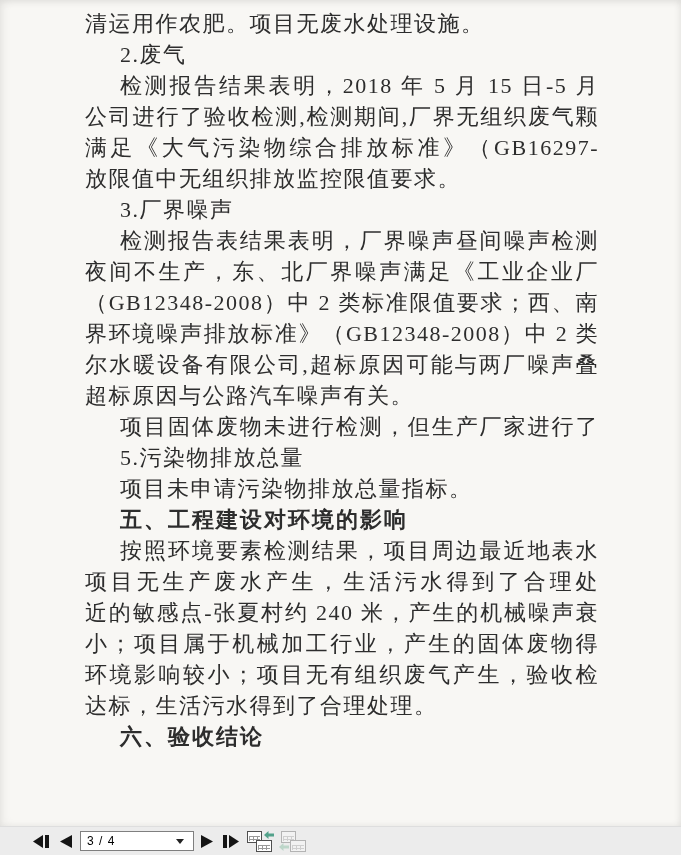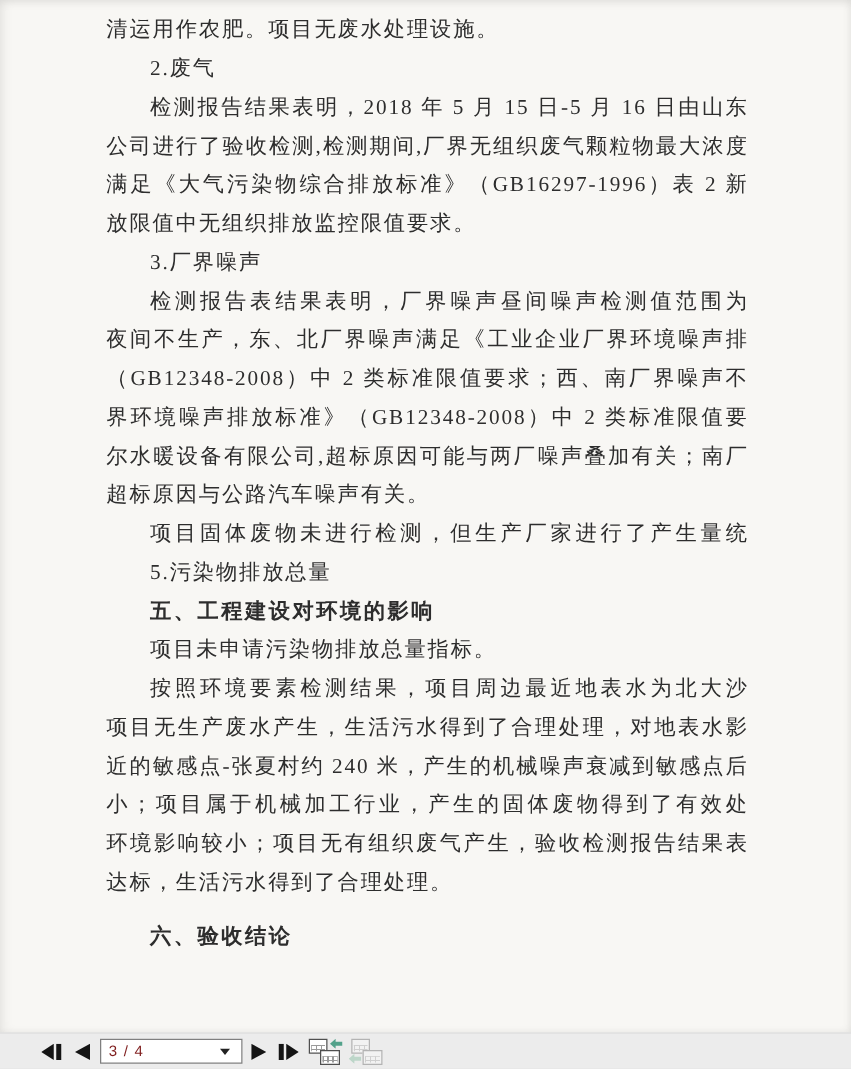--- a/index.html
+++ b/index.html
@@ -16,36 +16,36 @@
     position:absolute; left:0; top:0; width:681px; height:826px;
     background:#f8f7f4;
     box-shadow: inset 4px 0 8px rgba(0,0,0,0.05),
                 inset -3px 0 6px rgba(0,0,0,0.04),
                 inset 0 4px 6px rgba(0,0,0,0.04);
     overflow:hidden;
   }
   .doc {
     padding:8px 82px 0 85px;
     color:#2d2d2d;
-    font-size:17px;
+    font-size:22px;
   }
   .doc-line {
     height:31px; line-height:31px;
     letter-spacing:1.5px;
     white-space:nowrap;
   }
   .doc-line.fill {
     white-space:normal;
     text-align:justify;
     text-align-last:justify;
     overflow:hidden;
   }
   .doc-line.ind { padding-left:35px; }
   .doc-line.bold { font-weight:bold; letter-spacing:2px; }
-  .doc-line.gap { margin-top:12px; }
+  .doc-line.gap { }
 
   
   .toolbar {
     position:absolute; left:0; bottom:0; width:681px; height:29px;
     background:#ececec; border-top:1px solid #dedede;
     display:flex; align-items:center;
     padding-left:33px;
   }
   .nav-btn {
     background:none; border:none; padding:0; cursor:pointer;
@@ -54,21 +54,21 @@
   }
   .nav-btn svg { display:block; }
   .glyph { fill:#141414; }
 
   .page-combo {
     width:114px; height:20px; background:#ffffff;
     border:1px solid #7f7f7f;
     margin:0 7px 0 8px;
     display:flex; align-items:center;
     font-family:"Liberation Sans","DejaVu Sans",sans-serif;
-    font-size:12px; color:#7f1d1d;
+    font-size:12px; color:#000000;
     padding:0 6px; cursor:pointer;
   }
   .page-combo .value { flex:1; letter-spacing:1px; }
   .caret {
     width:0; height:0;
     border-left:4px solid transparent;
     border-right:4px solid transparent;
     border-top:5px solid #222;
     margin-right:3px;
   }
@@ -114,22 +114,22 @@
       <div class="doc-line">放限值中无组织排放监控限值要求。</div>
       <div class="doc-line ind">3.厂界噪声</div>
       <div class="doc-line ind fill">检测报告表结果表明，厂界噪声昼间噪声检测值范围为 54.7-64.3dB（A），</div>
       <div class="doc-line fill">夜间不生产，东、北厂界噪声满足《工业企业厂界环境噪声排放标准》</div>
       <div class="doc-line fill">（GB12348-2008）中 2 类标准限值要求；西、南厂界噪声不能满足《工业企业厂</div>
       <div class="doc-line fill">界环境噪声排放标准》（GB12348-2008）中 2 类标准限值要求。西厂界紧邻金泽</div>
       <div class="doc-line fill">尔水暖设备有限公司,超标原因可能与两厂噪声叠加有关；南厂界紧邻 104 国道，</div>
       <div class="doc-line">超标原因与公路汽车噪声有关。</div>
       <div class="doc-line ind fill">项目固体废物未进行检测，但生产厂家进行了产生量统计，未发现超标排放</div>
       <div class="doc-line ind">5.污染物排放总量</div>
+      <div class="doc-line ind">项目未申请污染物排放总量指标。</div>
       <div class="doc-line ind bold">五、工程建设对环境的影响</div>
-      <div class="doc-line ind">项目未申请污染物排放总量指标。</div>
       <div class="doc-line ind fill">按照环境要素检测结果，项目周边最近地表水为北大沙河，距离约 40 米，</div>
       <div class="doc-line fill">项目无生产废水产生，生活污水得到了合理处理，对地表水影响较小；项目距最</div>
       <div class="doc-line fill">近的敏感点-张夏村约 240 米，产生的机械噪声衰减到敏感点后对张夏村影响较</div>
       <div class="doc-line fill">小；项目属于机械加工行业，产生的固体废物得到了有效处理，对地下水及土壤</div>
       <div class="doc-line fill">环境影响较小；项目无有组织废气产生，验收检测报告结果表明厂界颗粒物浓度</div>
       <div class="doc-line">达标，生活污水得到了合理处理。</div>
       <div class="doc-line ind bold gap">六、验收结论</div>
     </div>
   </div>
 

